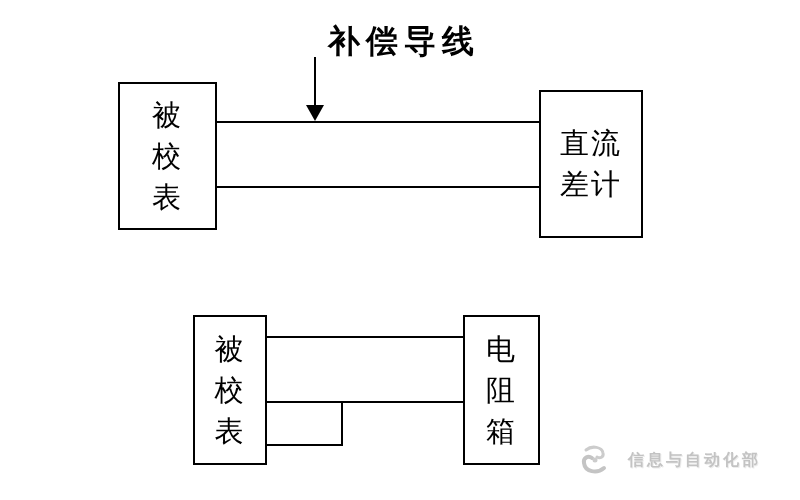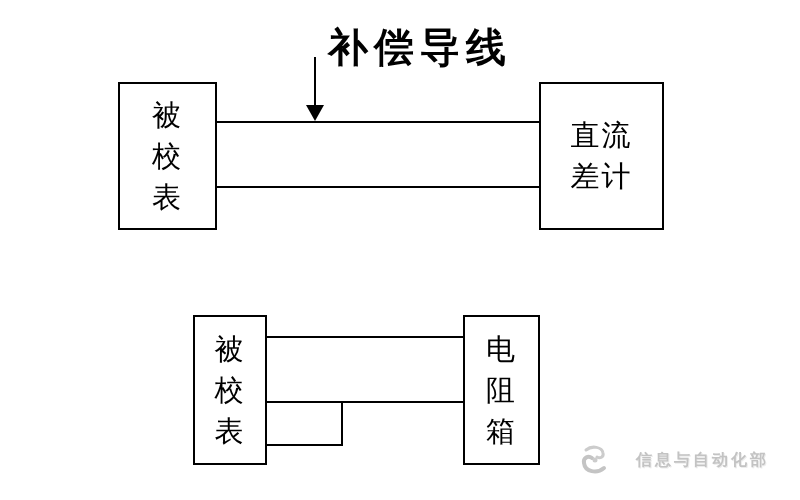--- a/index.html
+++ b/index.html
@@ -10,21 +10,21 @@
     height: 500px;
     background: #ffffff;
     overflow: hidden;
     font-family: "DejaVu Sans", "Liberation Sans", sans-serif;
     color: #000000;
   }
   .annotation {
     position: absolute;
     left: 328px;
     top: 20px;
-    font-size: 40px;
+    font-size: 32px;
     font-weight: bold;
     letter-spacing: 6px;
     white-space: nowrap;
     color: #000000;
   }
   .arrow-line {
     position: absolute;
     left: 314px;
     top: 57px;
     width: 2px;
@@ -51,40 +51,40 @@
     justify-content: center;
     text-align: center;
   }
   .box .ln {
     font-size: 29px;
     line-height: 41px;
     white-space: nowrap;
     letter-spacing: 2px;
   }
   .box-tl { left: 118px; top: 82px;  width: 99px;  height: 148px; }
-  .box-tr { left: 539px; top: 82px;  width: 125px; height: 148px; text-align: center; }
+  .box-tr { left: 539px; top: 90px;  width: 104px; height: 148px; text-align: center; }
   .box-bl { left: 193px; top: 315px; width: 74px;  height: 150px; }
   .box-br { left: 463px; top: 315px; width: 77px;  height: 150px; }
   .wire {
     position: absolute;
     background: #000000;
   }
   .w-t1 { left: 216px; top: 121px; width: 324px; height: 2px; }
   .w-t2 { left: 216px; top: 186px; width: 324px; height: 2px; }
   .w-b1 { left: 266px; top: 336px; width: 198px; height: 2px; }
   .w-b2 { left: 266px; top: 401px; width: 198px; height: 2px; }
   .w-b3 { left: 266px; top: 444px; width: 77px;  height: 2px; }
   .w-bv { left: 341px; top: 401px; width: 2px;   height: 45px; }
   .watermark {
     position: absolute;
     left: 576px;
     top: 444px;
     display: flex;
     align-items: center;
-    gap: 22px;
+    gap: 14px;
   }
   .wm-logo { width: 38px; height: 32px; }
   .wm-text {
     font-size: 16px;
     font-weight: bold;
     letter-spacing: 3px;
     color: #c3c3c3;
     text-shadow: 1px 1px 0 #ededed;
     white-space: nowrap;
   }

